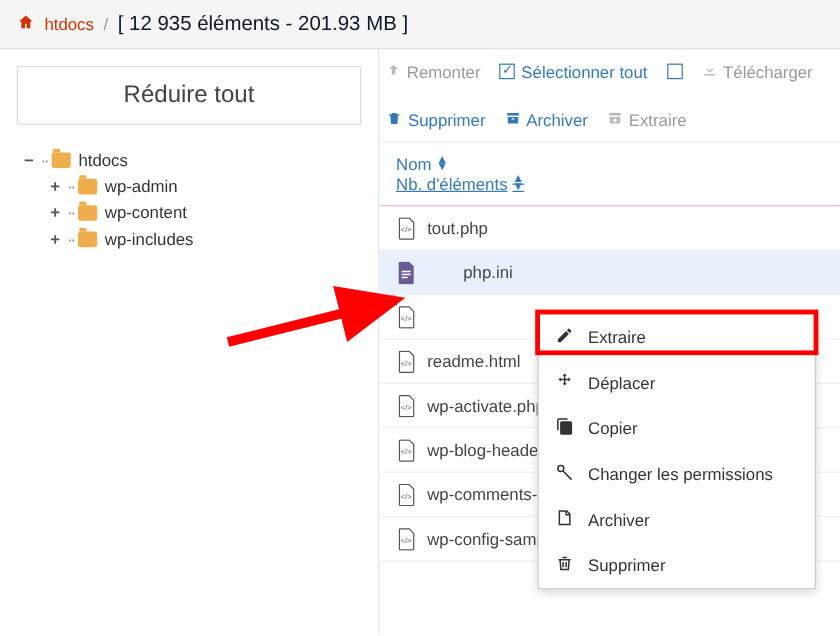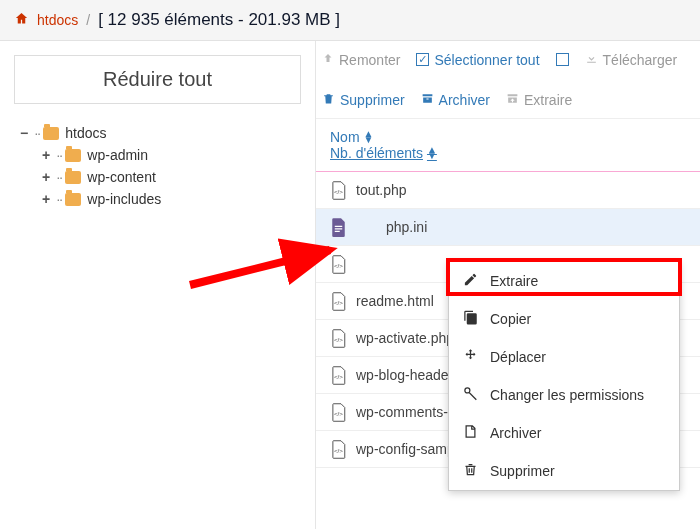--- a/index.html
+++ b/index.html
@@ -239,29 +239,29 @@
 
 <div class="context-menu">
   <div class="cm-item">
     <span><svg width="15" height="15" viewBox="0 0 24 24">
           <path fill="#333" d="M3 17.25V21h3.75l11-11-3.75-3.75zM20.7 7.04a1 1 0 000-1.41l-2.34-2.34a1 1 0 00-1.41 0l-1.83 1.83 3.75 3.75z"></path>
         </svg></span>
     <span>Extraire</span>
   </div>
   <div class="cm-item">
     <span><svg width="15" height="15" viewBox="0 0 24 24">
+          <path fill="#333" d="M12 2l3 3h-2v4h4V7l3 3-3 3v-2h-4v4h2l-3 3-3-3h2v-4H7v2l-3-3 3-3v2h4V5H9z"></path>
+        </svg></span>
+    <span>Déplacer</span>
+  </div>
+  <div class="cm-item">
+    <span><svg width="15" height="15" viewBox="0 0 24 24">
           <path fill="#333" d="M16 1H4a2 2 0 00-2 2v14h2V3h12zM20 5H8a2 2 0 00-2 2v14a2 2 0 002 2h12a2 2 0 002-2V7a2 2 0 00-2-2z"></path>
         </svg></span>
     <span>Copier</span>
-  </div>
-  <div class="cm-item">
-    <span><svg width="15" height="15" viewBox="0 0 24 24">
-          <path fill="#333" d="M12 2l3 3h-2v4h4V7l3 3-3 3v-2h-4v4h2l-3 3-3-3h2v-4H7v2l-3-3 3-3v2h4V5H9z"></path>
-        </svg></span>
-    <span>Déplacer</span>
   </div>
   <div class="cm-item">
     <span><svg width="15" height="15" viewBox="0 0 24 24">
           <path fill="#333" d="M7 14a5 5 0 115-5 5 5 0 01-1.1 3.1L22 23.2 20.6 24.6 9.5 13.5A5 5 0 017 14zm0-8a3 3 0 103 3 3 3 0 00-3-3z" transform="translate(0 -2)"></path>
         </svg></span>
     <span>Changer les permissions</span>
   </div>
   <div class="cm-item">
     <span><svg width="15" height="15" viewBox="0 0 24 24">
           <path fill="none" stroke="#333" stroke-width="2" d="M5 3h10l4 4v14H5zM14 3v5h5"></path>

